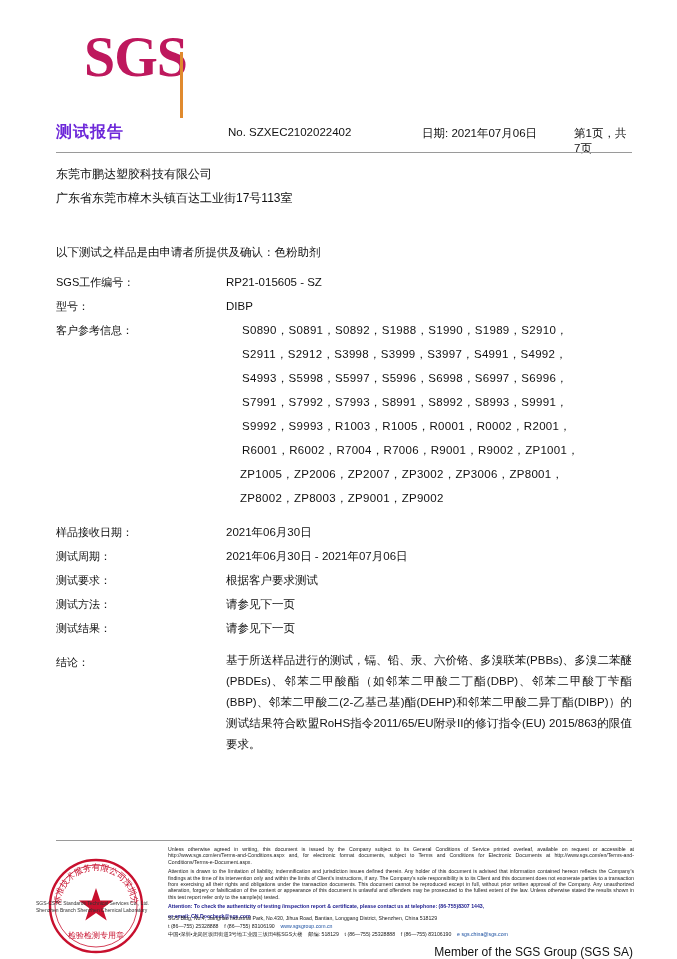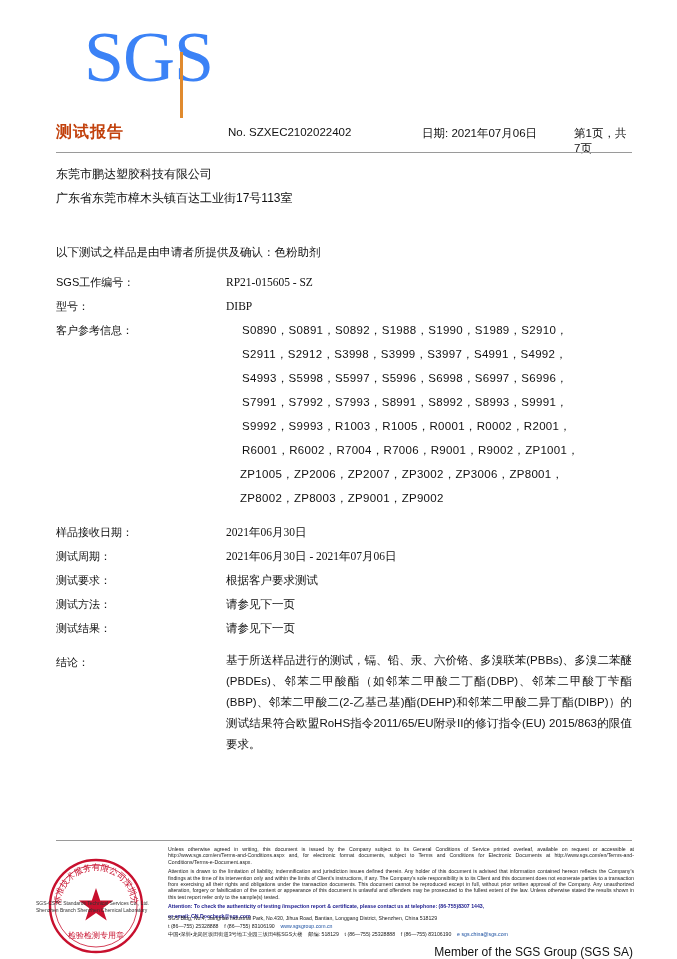--- a/index.html
+++ b/index.html
@@ -25,24 +25,24 @@
   
   .logo-wrap {
     position: absolute;
     left: 84px;
     top: 30px;
     width: 120px;
     height: 62px;
   }
   .logo-text {
     font-family: "Liberation Serif", "DejaVu Serif", serif;
-    font-weight: normal;
-    font-size: 72px;
+    font-weight: bold;
+    font-size: 56px;
     letter-spacing: -1px;
-    color: #3b82f6;
+    color: #be185d;
     line-height: 54px;
   }
   .logo-bar {
     position: absolute;
     left: 96px;
     top: 22px;
     width: 3px;
     height: 66px;
     background: #e08a2e;
   }
@@ -54,21 +54,21 @@
     top: 122px;
     width: 576px;
     height: 24px;
   }
   .doc-title {
     position: absolute;
     left: 0;
     top: 0;
     font-size: 16px;
     font-weight: bold;
-    color: #c2410c;
+    color: #6d28d9;
     letter-spacing: 1px;
   }
   .doc-no {
     position: absolute;
     left: 172px;
     top: 4px;
     font-size: 11.5px;
     color: #111;
   }
   .doc-date {
@@ -130,21 +130,20 @@
     flex: 0 0 170px;
     font-size: 11px;
     color: #111;
     line-height: 24px;
   }
   .field-value {
     flex: 1;
     font-size: 11.5px;
     color: #111;
     line-height: 24px;
-    font-family: Liberation Serif, serif;
   }
   .refs {
     font-size: 11.5px;
     line-height: 24px;
     color: #111;
     letter-spacing: 0.3px;
   }
   .refs div { white-space: nowrap; }
   .refs .indent-1 { padding-left: 0px; margin-left: 16px; }
   .refs .indent-2 { padding-left: 14px; }

